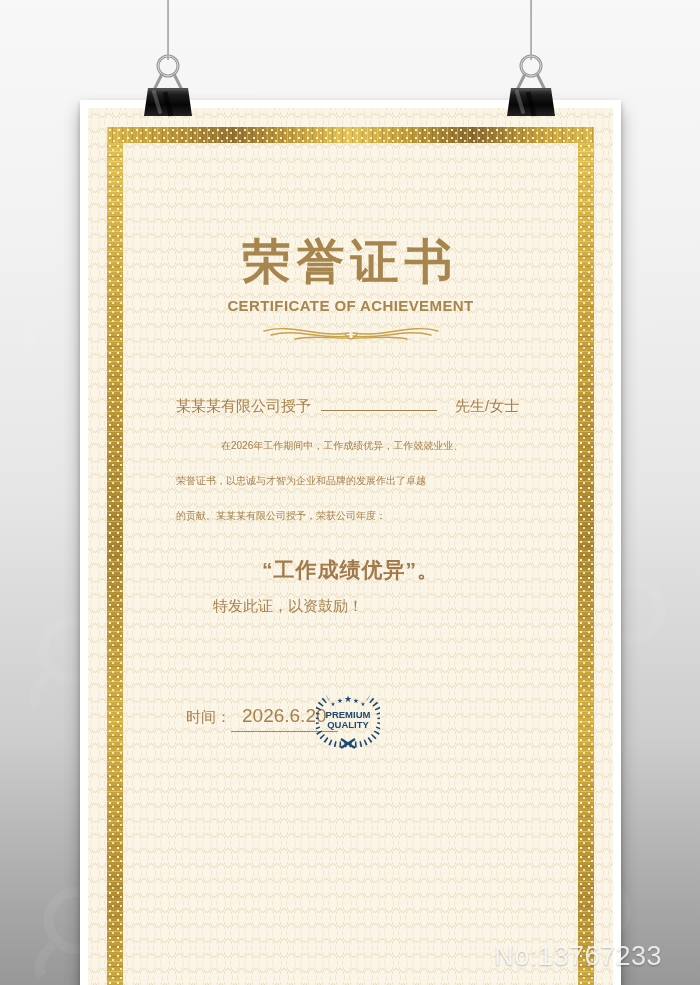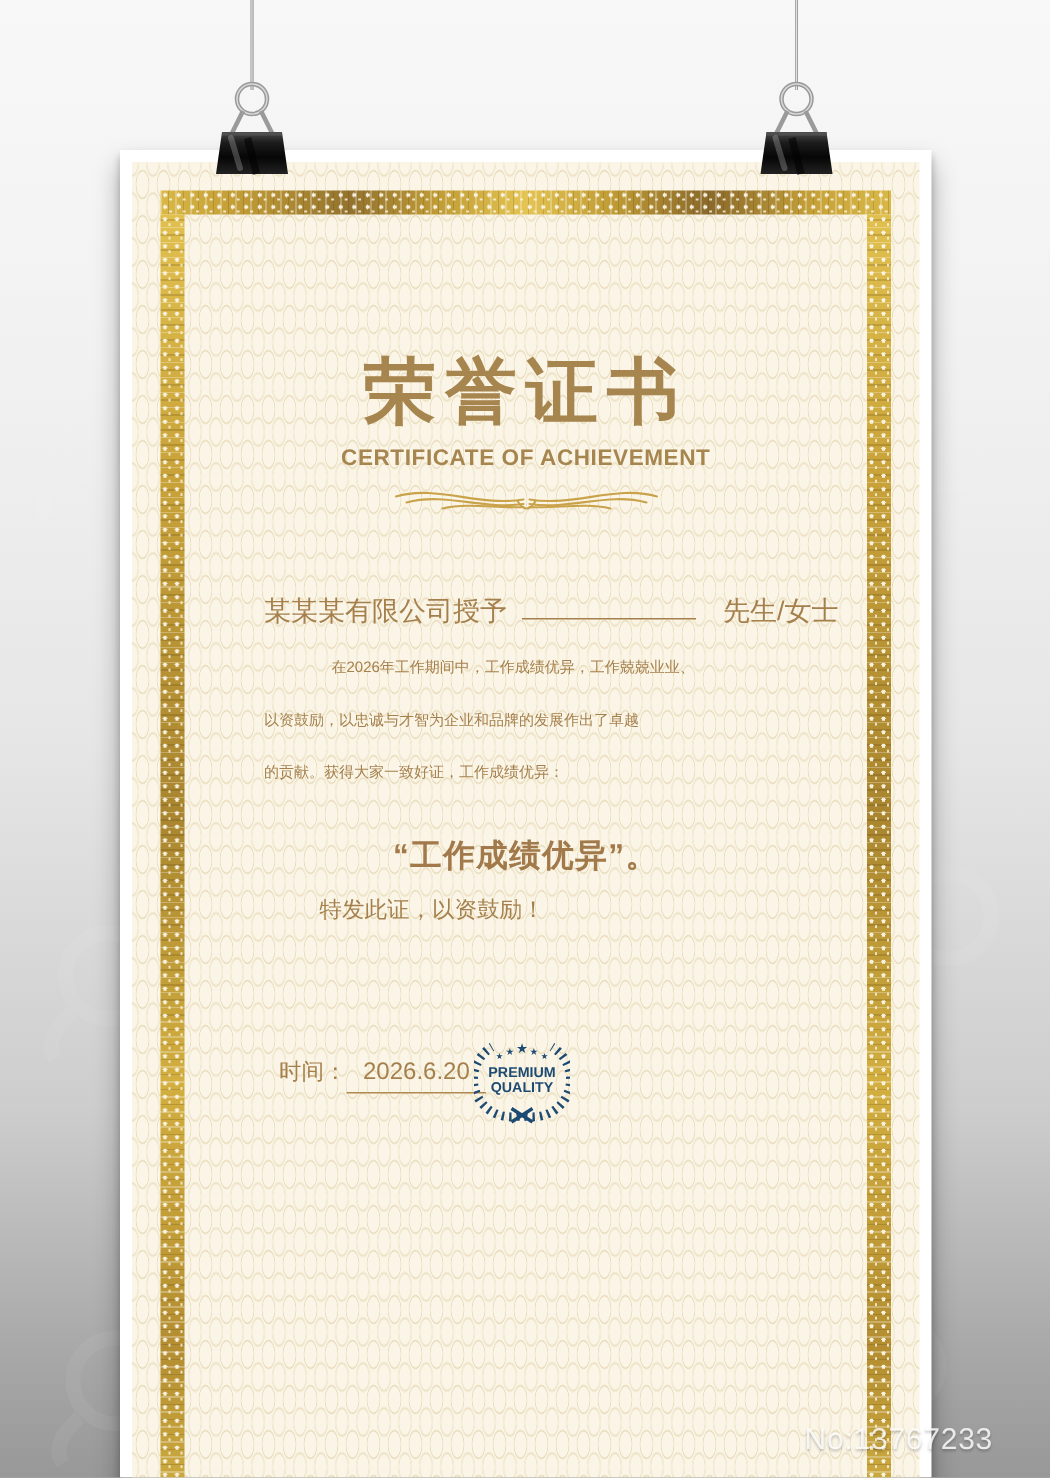--- a/index.html
+++ b/index.html
@@ -60,40 +60,40 @@
   .band.left{left:0}
   .band.right{right:0}
 
   
   .cert-title{position:absolute;top:128px;left:0;right:0;text-align:center;
     font-size:48px;font-weight:bold;letter-spacing:6px;color:#a6854f;line-height:52px;}
   .cert-subtitle{position:absolute;top:189px;left:0;right:0;text-align:center;
     font-size:15px;font-weight:bold;letter-spacing:.4px;color:#a6854f;}
   .flourish{position:absolute;top:213px;left:50%;transform:translateX(-50%);}
 
-  .recipient-line{position:absolute;top:287px;left:88px;width:380px;font-size:18px;color:#a5804d;white-space:nowrap;}
+  .recipient-line{position:absolute;top:287px;left:88px;width:380px;font-size:15px;color:#a5804d;white-space:nowrap;}
   .blank-underline{display:inline-block;width:116px;height:15px;margin:0 18px 0 10px;
     border-bottom:1.5px solid #a5804d;vertical-align:baseline;}
   .body-text{position:absolute;top:320px;left:88px;width:382px;font-size:10px;color:#a5804d;
     line-height:35px;}
   .body-text .line{white-space:nowrap;}
   .body-text .line.first{text-indent:45px;}
   .award-line{position:absolute;top:448px;left:0;right:0;text-align:center;
     font-size:21px;font-weight:bold;color:#a1794a;letter-spacing:1px;}
   .closing-line{position:absolute;top:489px;left:125px;font-size:15px;color:#a5804d;}
 
   .issue-row{position:absolute;top:597px;left:0;right:0;height:80px;font-size:15px;color:#a5804d;}
   .date-group{position:absolute;left:98px;top:0;white-space:nowrap;}
-  .date-value{display:inline-block;padding:0 11px 4px 11px;border-bottom:1.5px solid #b08a50;font-size:16px;text-align:right;}
+  .date-value{display:inline-block;padding:0 11px 4px 11px;border-bottom:1.5px solid #b08a50;font-size:19px;text-align:right;}
   .badge{position:absolute;left:228px;top:-18px;}
   .signer-group{position:absolute;left:305px;top:0;white-space:nowrap;}
   .signer-underline{display:inline-block;width:86px;height:15px;margin-left:2px;
     border-bottom:1.5px solid #b08a50;vertical-align:baseline;}
 
-  .serial{position:absolute;right:38px;bottom:13px;font-size:20px;color:rgba(255,255,255,.82);
+  .serial{position:absolute;right:38px;bottom:13px;font-size:27px;color:rgba(255,255,255,.82);
     text-shadow:0 1px 2px rgba(0,0,0,.25);letter-spacing:.5px;text-align:center;}
 </style>
 </head>
 <body>
 
 <div class="stage">
 
   <svg class="wm-swirl" style="left:10px;top:240px" width="110" height="110" viewBox="0 0 100 100">
       <g fill="none" stroke="#ffffff" stroke-width="9">
         <circle cx="52" cy="46" r="26"></circle>
@@ -157,22 +157,22 @@
           <path d="M84 13 q 6 10 12 0"></path>
         </g>
       </svg>
 
       <div class="recipient-line">
         <span>某某某有限公司授予</span><span class="blank-underline"></span><span>先生/女士</span>
       </div>
 
       <div class="body-text">
         <div class="line first">在2026年工作期间中，工作成绩优异，工作兢兢业业、</div>
-        <div class="line">以资鼓励，以忠诚与才智为企业和品牌的发展作出了卓越</div>
-        <div class="line">的贡献。获得大家一致好证，工作成绩优异：</div>
+        <div class="line">荣誉证书，以忠诚与才智为企业和品牌的发展作出了卓越</div>
+        <div class="line">的贡献。某某某有限公司授予，荣获公司年度：</div>
       </div>
 
       <div class="award-line">“工作成绩优异”。</div>
       <div class="closing-line">特发此证，以资鼓励！</div>
 
       <div class="issue-row">
         <div class="date-group">
           <span>时间：</span><span class="date-value">2026.6.20</span>
         </div>
 

